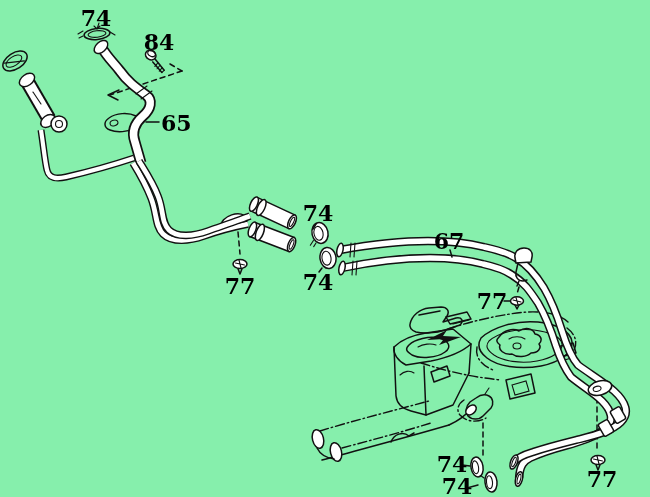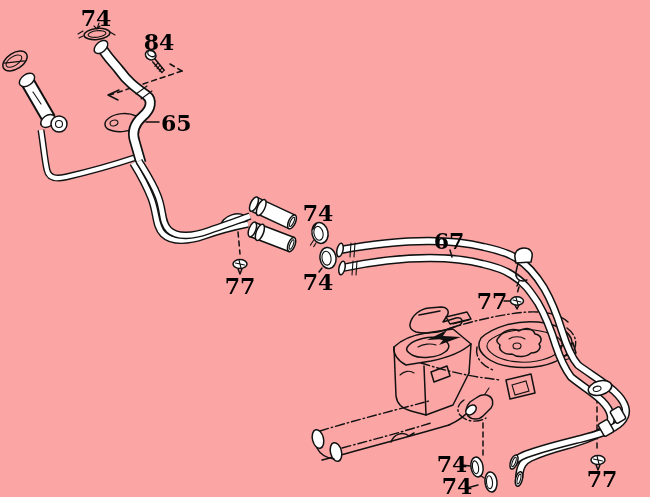--- a/index.html
+++ b/index.html
@@ -1,16 +1,16 @@
 <!DOCTYPE html>
 <html><head>
 <meta charset="utf-8">
 <style>
   html,body{margin:0;padding:0;background:#fff;}
-  #stage{position:relative;width:650px;height:497px;background:#fca5a5;overflow:hidden;
+  #stage{position:relative;width:650px;height:497px;background:#86efac;overflow:hidden;
          font-family:"Liberation Sans",sans-serif;}
   svg{position:absolute;left:0;top:0;}
   .ln{fill:none;stroke:#111;stroke-width:1.5;stroke-linecap:round;stroke-linejoin:round;}
   .thin{fill:none;stroke:#111;stroke-width:1.1;stroke-linecap:round;}
   .ph{fill:none;stroke:#111;stroke-width:1.4;stroke-dasharray:9 3 1.5 3;stroke-linecap:round;stroke-linejoin:round;}
   .dash{fill:none;stroke:#111;stroke-width:1.5;stroke-dasharray:5 4;stroke-linecap:round;}
   .tube-o{fill:none;stroke:#111;stroke-linecap:butt;stroke-linejoin:round;}
   .tube-i{fill:none;stroke:#fff;stroke-linecap:butt;stroke-linejoin:round;}
   .wfill{fill:#fff;stroke:#111;stroke-width:1.5;}
   text.callout{font:700 22px "DejaVu Serif","Liberation Serif",serif;fill:#000;}

